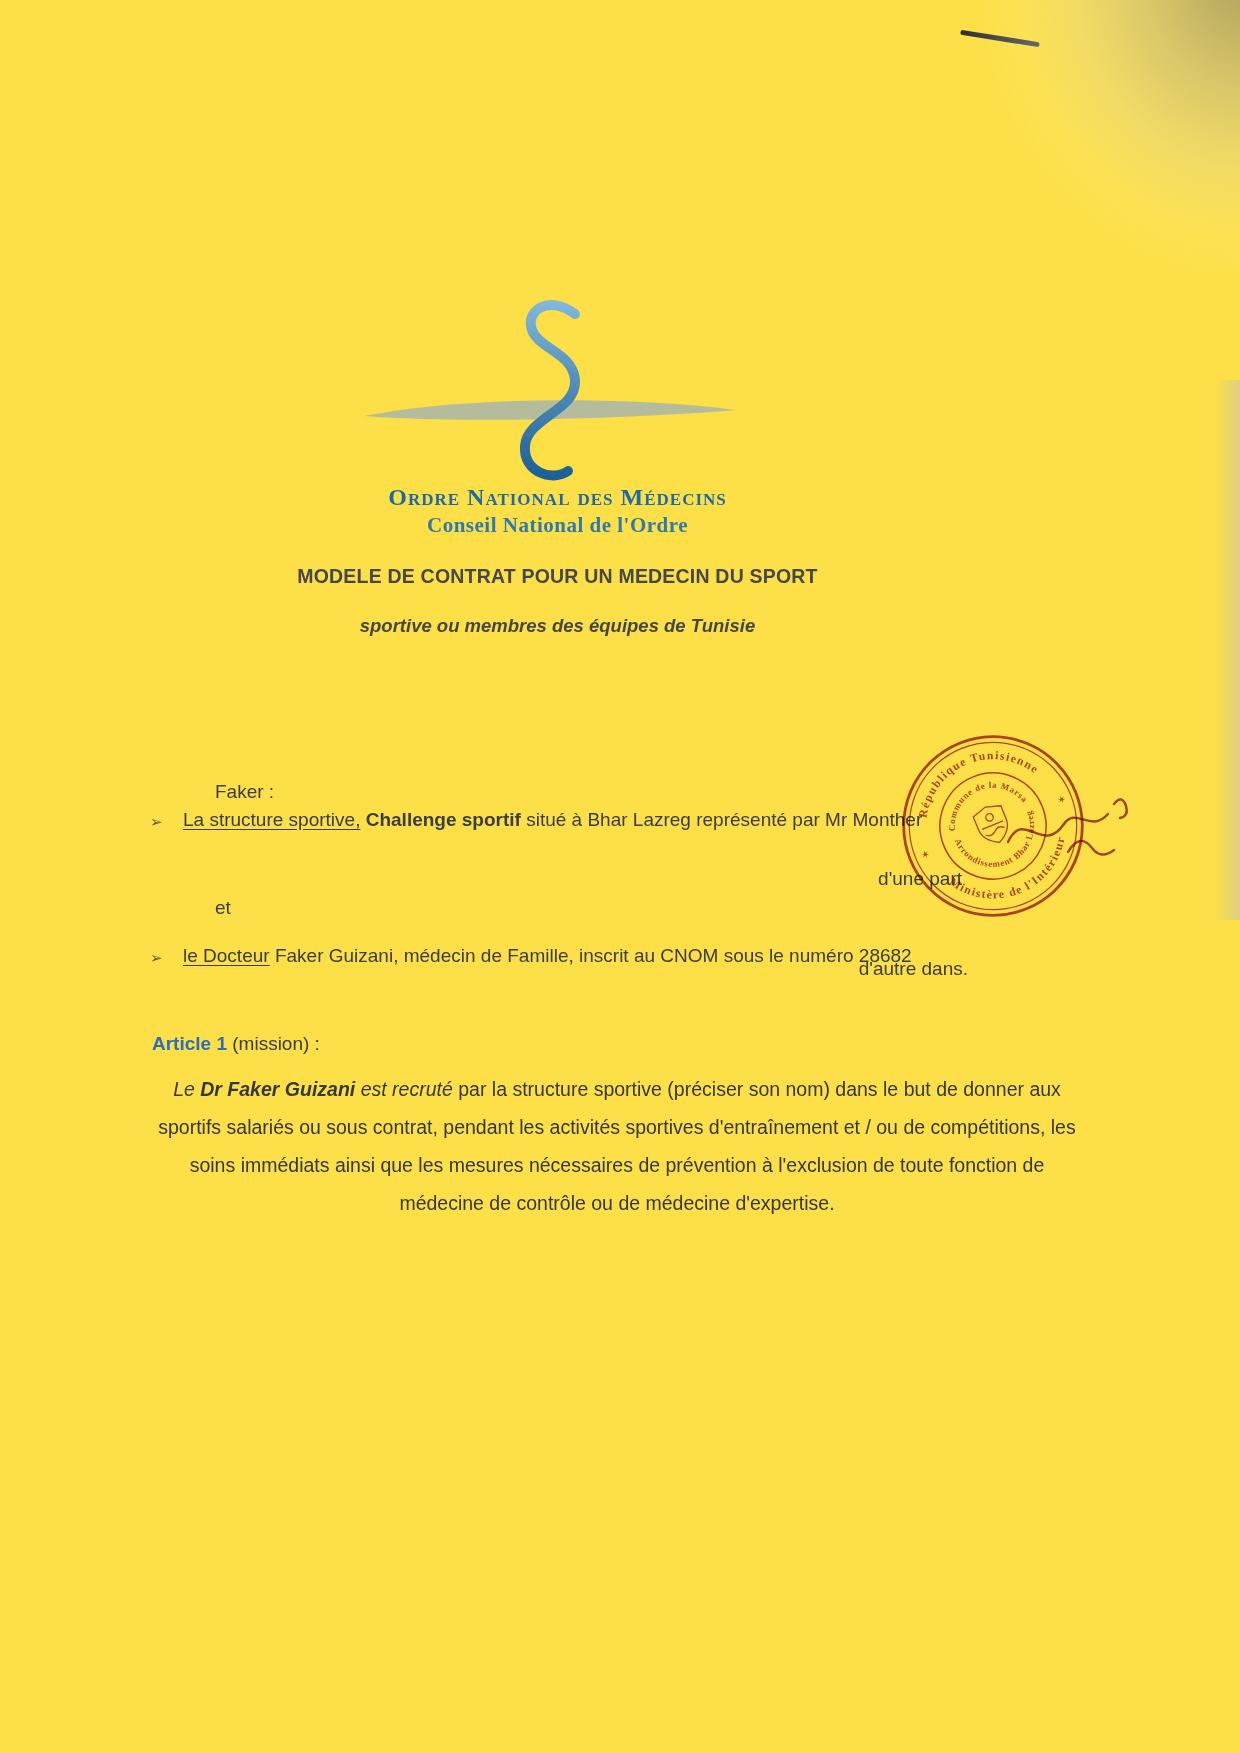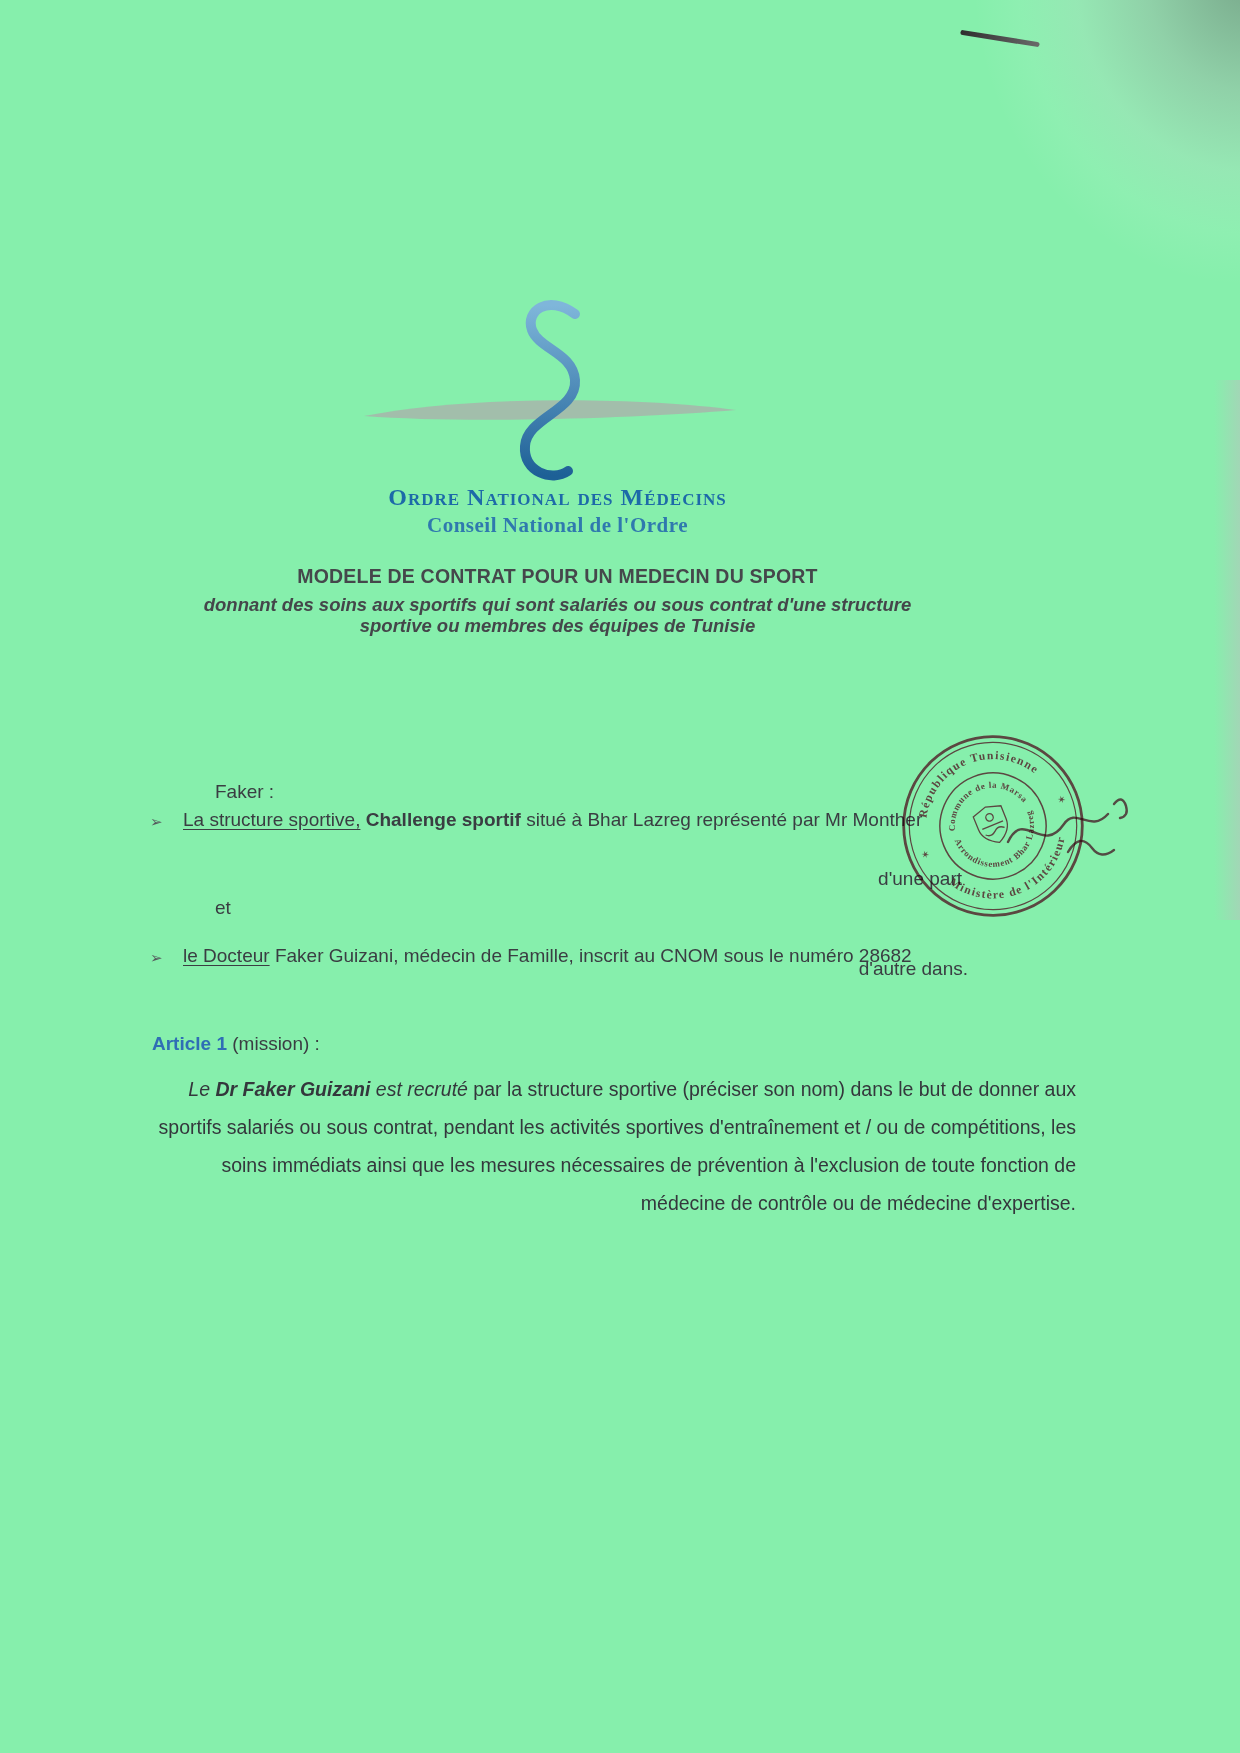--- a/index.html
+++ b/index.html
@@ -3,21 +3,21 @@
 <meta charset="utf-8">
 <style>
   * { margin:0; padding:0; box-sizing:border-box; }
   html, body { background:#ffffff; }
   body {
     width:1240px; height:1753px; position:relative;
     font-family:"Liberation Sans", sans-serif;
     color:#3a3d42;
   }
   .page {
-    position:absolute; inset:0; background:#86efac; overflow:hidden;text-decoration:underline;
+    position:absolute; inset:0; background:#fde047; overflow:hidden;text-decoration:underline;
   }
 
   
   .corner-shade {
     position:absolute; top:0; right:0; width:330px; height:760px; z-index:4;
     background: radial-gradient(120% 58% at 103% -3%,
       rgba(110,110,112,.55) 0%, rgba(160,160,162,.38) 26%,
       rgba(205,205,207,.22) 44%, rgba(240,240,240,.08) 58%, rgba(255,255,255,0) 70%);
     pointer-events:none;
   }
@@ -59,21 +59,21 @@
   .u { text-decoration:underline; text-underline-offset:3px; }
   .part-closing { position:absolute; font-size:19px; }
   .dune { top:868px; right:278px; }
   .dautre { top:958px; right:272px; }
   .et { position:absolute; left:215px; top:897px; font-size:19px;text-align:right; }
 
   .art-heading { position:absolute; left:152px; top:1033px; font-size:19px; }
   .art-heading .accent { color:#2f6eb5; font-weight:700; }
   .art-body {
     position:absolute; left:158px; top:1070px; width:918px;
-    text-align:right; font-size:19.5px; line-height:38px; color:#34373c;
+    text-align:center; font-size:19.5px; line-height:38px; color:#34373c;
   }
 
   
   .stamp {
     position:absolute; left:900px; top:733px; width:186px; height:186px;
     transform:rotate(-22deg); z-index:5; mix-blend-mode:multiply; opacity:.92;
   }
   .stamp .ring { fill:none; stroke:#a63c52; }
   .st-text { fill:#a63c52; font-family:"Liberation Serif", serif; font-weight:600; }
   .st-text.outer { font-size:12.5px; letter-spacing:1.5px; }
@@ -105,21 +105,20 @@
         </linearGradient>
       </defs>
       <path d="M 4 118 C 110 97, 280 99, 376 112 C 280 120, 110 126, 4 118 Z" fill="#a7b5aa" opacity="0.85"></path>
       <path d="M 215 16 C 188 -4, 165 13, 172 32 C 179 51, 213 55, 215 82 C 217 113, 167 119, 165 148 C 163 174, 192 184, 208 173" fill="none" stroke="url(#serp)" stroke-width="10" stroke-linecap="round"></path>
     </svg>
   </div>
 
   <div class="header-text org-name">Ordre National des Médecins</div>
   <div class="header-text org-sub">Conseil National de l'Ordre</div>
   <div class="header-text doc-title">MODELE DE CONTRAT POUR UN MEDECIN DU SPORT</div>
-  <div class="header-text doc-sub l1">donnant des soins aux sportifs qui sont salariés ou sous contrat d'une structure</div>
   <div class="header-text doc-sub l2">sportive ou membres des équipes de Tunisie</div>
 
   <div class="entre">Faker :</div>
 
   <div class="b-item b1">
     <span class="arrow">➢</span>
     <span class="u">La structure sportive,</span>
     <b>Challenge sportif</b>
     <span>situé à Bhar Lazreg représenté par Mr Monther</span><br>
   </div>

